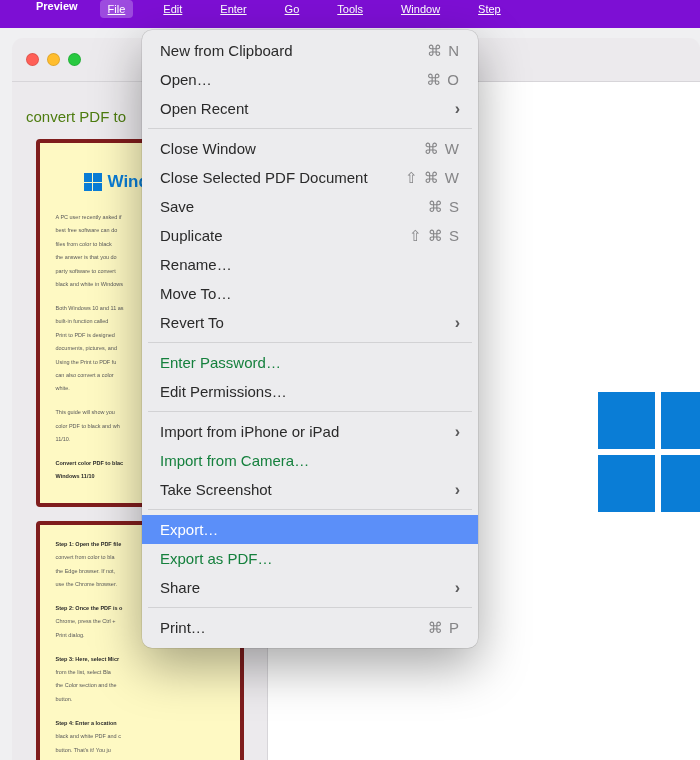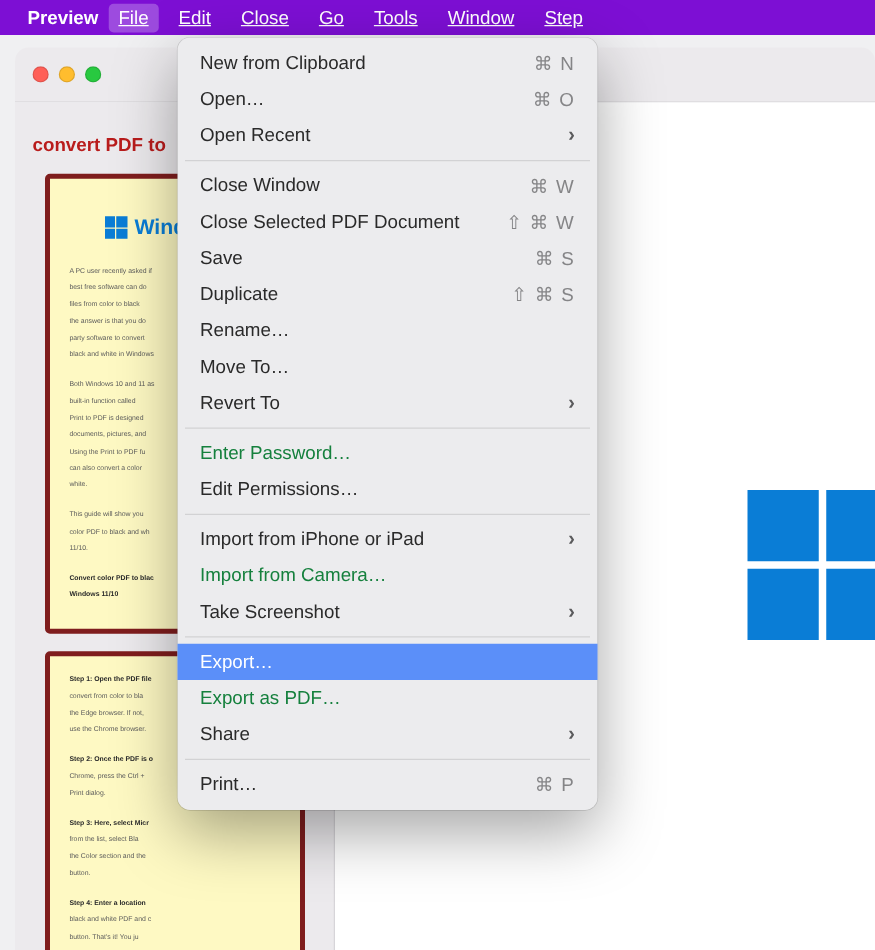--- a/index.html
+++ b/index.html
@@ -1,39 +1,39 @@
 <!DOCTYPE html>
 <html><head>
 <meta charset="utf-8">
 <style>
 * { margin: 0; padding: 0; box-sizing: border-box; font-family: -apple-system, BlinkMacSystemFont, "Segoe UI", Helvetica, Arial, sans-serif; }
 html, body { width: 700px; height: 760px; overflow: hidden; background: #f0f0f2; }
 
 
-.menubar { height: 28px; background: #7d0fd4; display: flex; align-items: center; padding: 0 14px; color: #fff; font-size: 15px; gap: 8px; position: relative; z-index: 40; }
+.menubar { height: 28px; background: #7d0fd4; display: flex; align-items: flex-start; padding: 0 14px; color: #fff; font-size: 11px; gap: 22px; position: relative; z-index: 40; }
 .menubar .apple { font-size: 15px; }
 .menubar .app-name { font-weight: 700; }
 .menubar .menu-item { cursor: default; padding: 3px 8px; border-radius: 4px; text-decoration: underline; }
 .menubar .menu-item.active { background: rgba(255,255,255,0.25); }
 
 
 .window-frame { position: absolute; top: 38px; left: 12px; right: 0; bottom: 0; }
 
 .titlebar { height: 44px; background: #eceaed; border-bottom: 1px solid #d7d5d9; display: flex; align-items: center; padding: 0 14px; border-top-left-radius: 11px; border-top-right-radius: 11px; }
 .traffic { display: flex; gap: 8px; }
 .traffic .dot { width: 13px; height: 13px; border-radius: 50%; }
 .traffic .red { background: #ff5f57; border: 0.5px solid rgba(0,0,0,.12); }
 .traffic .yellow { background: #ffbd2e; border: 0.5px solid rgba(0,0,0,.12); }
 .traffic .green { background: #28c940; border: 0.5px solid rgba(0,0,0,.12); }
 .title-text { flex: 1; text-align: center; color: #3a3a3c; font-size: 14px; font-weight: 600; }
 
 .window-body { position: absolute; top: 44px; left: 0; right: 0; bottom: 0; display: flex; }
 
 .sidebar { width: 256px; background: #eceaed; border-right: 1px solid #d7d5d9; overflow: hidden; padding: 8px 12px 0 12px; }
-.sidebar .filename-small { font-size: 15px; color: #b91c1c; font-weight: 700; margin: 18px 0 14px 2px; white-space: nowrap; overflow: hidden; text-overflow: ellipsis; }
+.sidebar .filename-small { font-size: 15px; color: #4d7c0f; font-weight: 400; margin: 18px 0 14px 2px; white-space: nowrap; overflow: hidden; text-overflow: ellipsis; }
 .thumb { background: #fef9c3; width: 208px; min-height: 280px; margin: 0 auto 14px auto; border: 4px solid #7f1d1d; border-radius: 4px; position: relative; padding: 28px 16px 16px 16px; font-size: 5.5px; color: #5a5a5a; line-height: 1.35; overflow: hidden; }
 .thumb .logo-row { display: flex; align-items: center; gap: 6px; margin-left: 28px; margin-bottom: 20px; }
 .thumb .wind-text { color: #0a7dd6; font-size: 17px; font-weight: 700; }
 .thumb .mini-squares { display: grid; grid-template-columns: 1fr 1fr; grid-template-rows: 1fr 1fr; gap: 1px; width: 18px; height: 18px; }
 .thumb .mini-squares span { background: #0a7dd6; }
 .thumb p { margin-bottom: 6px; }
 .thumb .bold { font-weight: 700; color: #2a2a2a; }
 .page-badge { position: absolute; right: 22px; top: 280px; width: 20px; height: 20px; border-radius: 5px; background: #2868d8; color: #fff; font-size: 12px; font-weight: 600; display: flex; align-items: center; justify-content: center; }
 
 .content-area { flex: 1; background: #ffffff; position: relative; }
@@ -51,21 +51,21 @@
 
 </style>
 </head>
 <body>
 
 <div class="menubar">
   <span class="apple"></span>
   <span class="app-name">Preview</span>
   <span class="menu-item active">File</span>
   <span class="menu-item">Edit</span>
-  <span class="menu-item">Close</span>
+  <span class="menu-item">Enter</span>
   <span class="menu-item">Go</span>
   <span class="menu-item">Tools</span>
   <span class="menu-item">Window</span>
   <span class="menu-item">Step</span>
 </div>
 
 <div class="window-frame">
   <div class="titlebar">
     <div class="traffic">
       <span class="dot red"></span>

